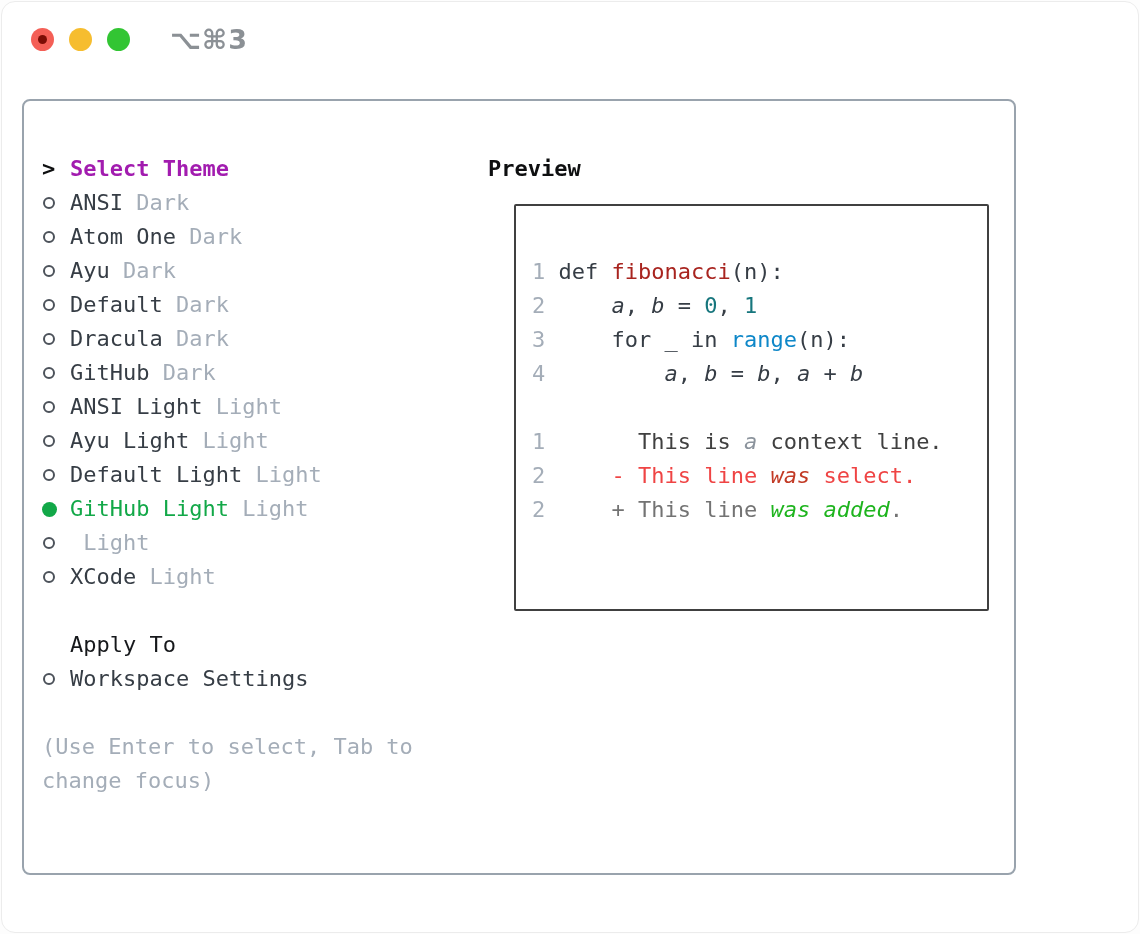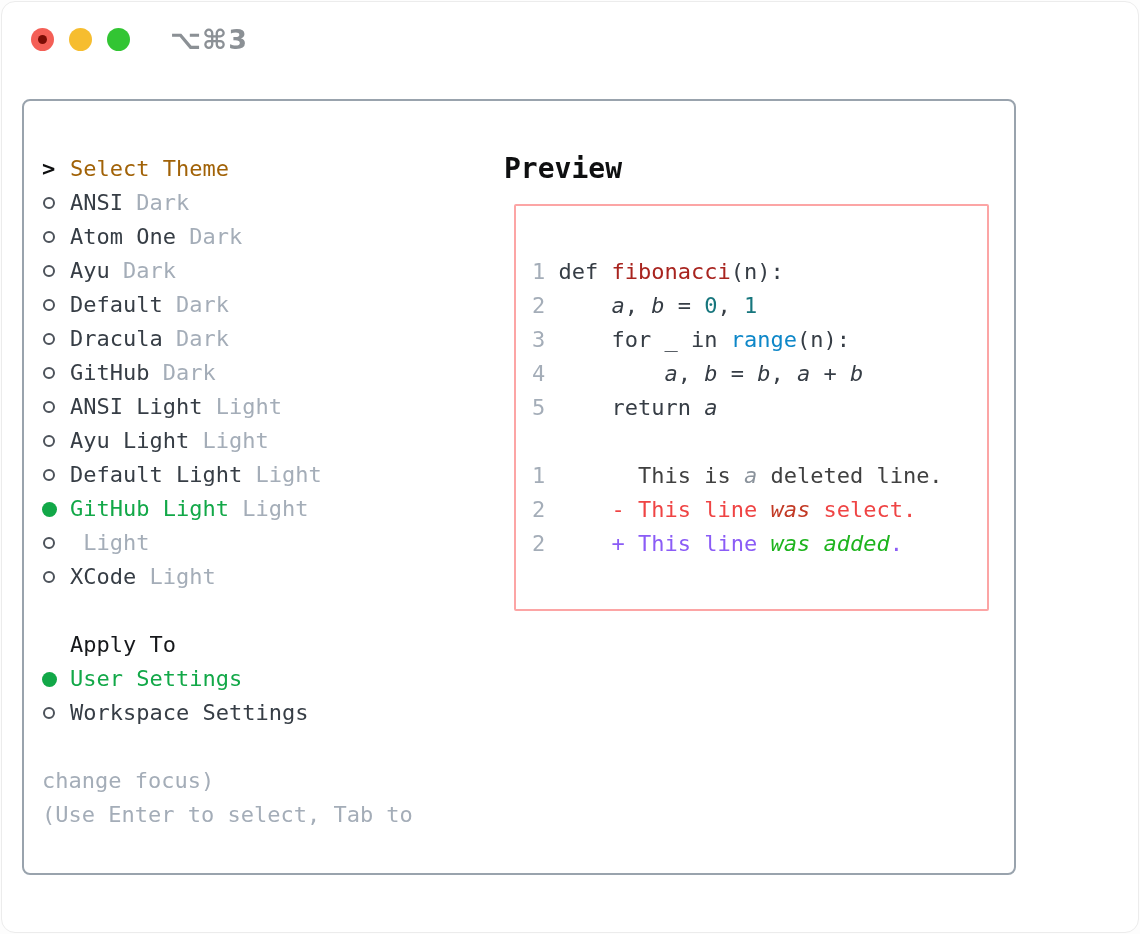--- a/index.html
+++ b/index.html
@@ -28,41 +28,41 @@
          border:2px solid var(--panel-border);border-radius:8px;background:#fff;}
   .left-col{position:absolute;left:18px;top:51px;width:450px;font-size:22px;line-height:34px;}
   .row{display:flex;height:34px;align-items:center;}
   .prefix{width:28px;flex:0 0 28px;display:flex;align-items:center;}
   .prompt{font-weight:700;color:#0e0f10;}
   .ring{width:12px;height:12px;border:2px solid #4c525a;border-radius:50%;margin-left:1px;}
   .dot{width:15px;height:15px;background:var(--green);border-radius:50%;}
   .t-name{color:var(--text-dark);white-space:pre;}
   .t-name.selected{color:var(--green);}
   .t-variant{color:var(--muted);white-space:pre;}
-  .hdr{font-weight:400;color:#a16207;}
+  .hdr{font-weight:700;color:#a21caf;}
   .subhdr{color:#16181b;}
   .spacer{height:34px;}
   .hint{color:var(--muted);height:34px;line-height:34px;white-space:pre;}
   
-  .preview-label{position:absolute;left:480px;top:51px;height:34px;line-height:34px;
-         font-size:28px;font-weight:700;color:#0e0f10;}
+  .preview-label{position:absolute;left:464px;top:51px;height:34px;line-height:34px;
+         font-size:22px;font-weight:700;color:#0e0f10;}
   .preview-box{position:absolute;left:490px;top:103px;width:475px;height:407px;
-         border:2px solid #fca5a5;border-radius:2px;background:#fff;padding:49px 0 0 16px;}
+         border:2px solid #404040;border-radius:2px;background:#fff;padding:49px 0 0 16px;}
   .cline{white-space:pre;height:34px;line-height:34px;font-size:22px;}
   .tok-num{color:var(--muted);}
   .tok-code{color:var(--text-dark);}
   .tok-ital{color:var(--text-dark);font-style:italic;}
   .tok-red{color:#a8241f;}
   .tok-teal{color:#17767d;}
   .tok-blue{color:#0e87c8;}
   .tok-ctx{color:#404040;}
   .tok-ctx-i{color:#8b939c;font-style:italic;}
   .tok-del{color:#ef4444;}
   .tok-del-i{color:#c23a25;font-style:italic;}
-  .tok-add{color:#8b5cf6;text-align:right;}
+  .tok-add{color:#737373;text-align:right;}
   .tok-add-i{color:#1eb41e;font-style:italic;}
 </style>
 </head>
 <body>
 
 <div class="window">
 
   <div class="titlebar">
     <div class="light light-red"></div>
     <div class="light light-yellow"></div>
@@ -169,48 +169,41 @@
       <div class="spacer"></div>
 
       <div class="row">
         <span class="prefix"></span>
         <span class="subhdr">Apply To</span>
       </div>
 
       <div id="apply-list">
           <div class="row">
             <span class="prefix">
-              <span class="dot"></span>
-            </span>
-            <span class="t-name selected">User Settings</span>
-          </div>
-          <div class="row">
-            <span class="prefix">
               <span class="ring"></span>
             </span>
             <span class="t-name">Workspace Settings</span>
           </div>
         </div>
 
       <div class="spacer"></div>
 
+      <div class="hint">(Use Enter to select, Tab to</div>
       <div class="hint">change focus)</div>
-      <div class="hint">(Use Enter to select, Tab to</div>
     </div>
 
     <div class="preview-label">Preview</div>
 
     <div class="preview-box">
       <div id="code-lines">
           <div class="cline"><span class="tok-num">1</span><span class="tok-code"> def </span><span class="tok-red">fibonacci</span><span class="tok-code">(n):</span></div>
           <div class="cline"><span class="tok-num">2</span><span class="tok-code">     </span><span class="tok-ital">a</span><span class="tok-code">, </span><span class="tok-ital">b</span><span class="tok-code"> = </span><span class="tok-teal">0</span><span class="tok-code">, </span><span class="tok-teal">1</span></div>
           <div class="cline"><span class="tok-num">3</span><span class="tok-code">     for _ in </span><span class="tok-blue">range</span><span class="tok-code">(n):</span></div>
           <div class="cline"><span class="tok-num">4</span><span class="tok-code">         </span><span class="tok-ital">a</span><span class="tok-code">, </span><span class="tok-ital">b</span><span class="tok-code"> = </span><span class="tok-ital">b</span><span class="tok-code">, </span><span class="tok-ital">a</span><span class="tok-code"> + </span><span class="tok-ital">b</span></div>
-          <div class="cline"><span class="tok-num">5</span><span class="tok-code">     return </span><span class="tok-ital">a</span></div>
           <div class="cline">&nbsp;</div>
-          <div class="cline"><span class="tok-num">1</span><span class="tok-ctx">       This is </span><span class="tok-ctx-i">a</span><span class="tok-ctx"> deleted line.</span></div>
+          <div class="cline"><span class="tok-num">1</span><span class="tok-ctx">       This is </span><span class="tok-ctx-i">a</span><span class="tok-ctx"> context line.</span></div>
           <div class="cline"><span class="tok-num">2</span><span class="tok-del">     - This line </span><span class="tok-del-i">was</span><span class="tok-del"> select.</span></div>
           <div class="cline"><span class="tok-num">2</span><span class="tok-add">     + This line </span><span class="tok-add-i">was</span><span class="tok-add"> </span><span class="tok-add-i">added</span><span class="tok-add">.</span></div>
         </div>
     </div>
 
   </div>
 </div>
 
 </body></html>

